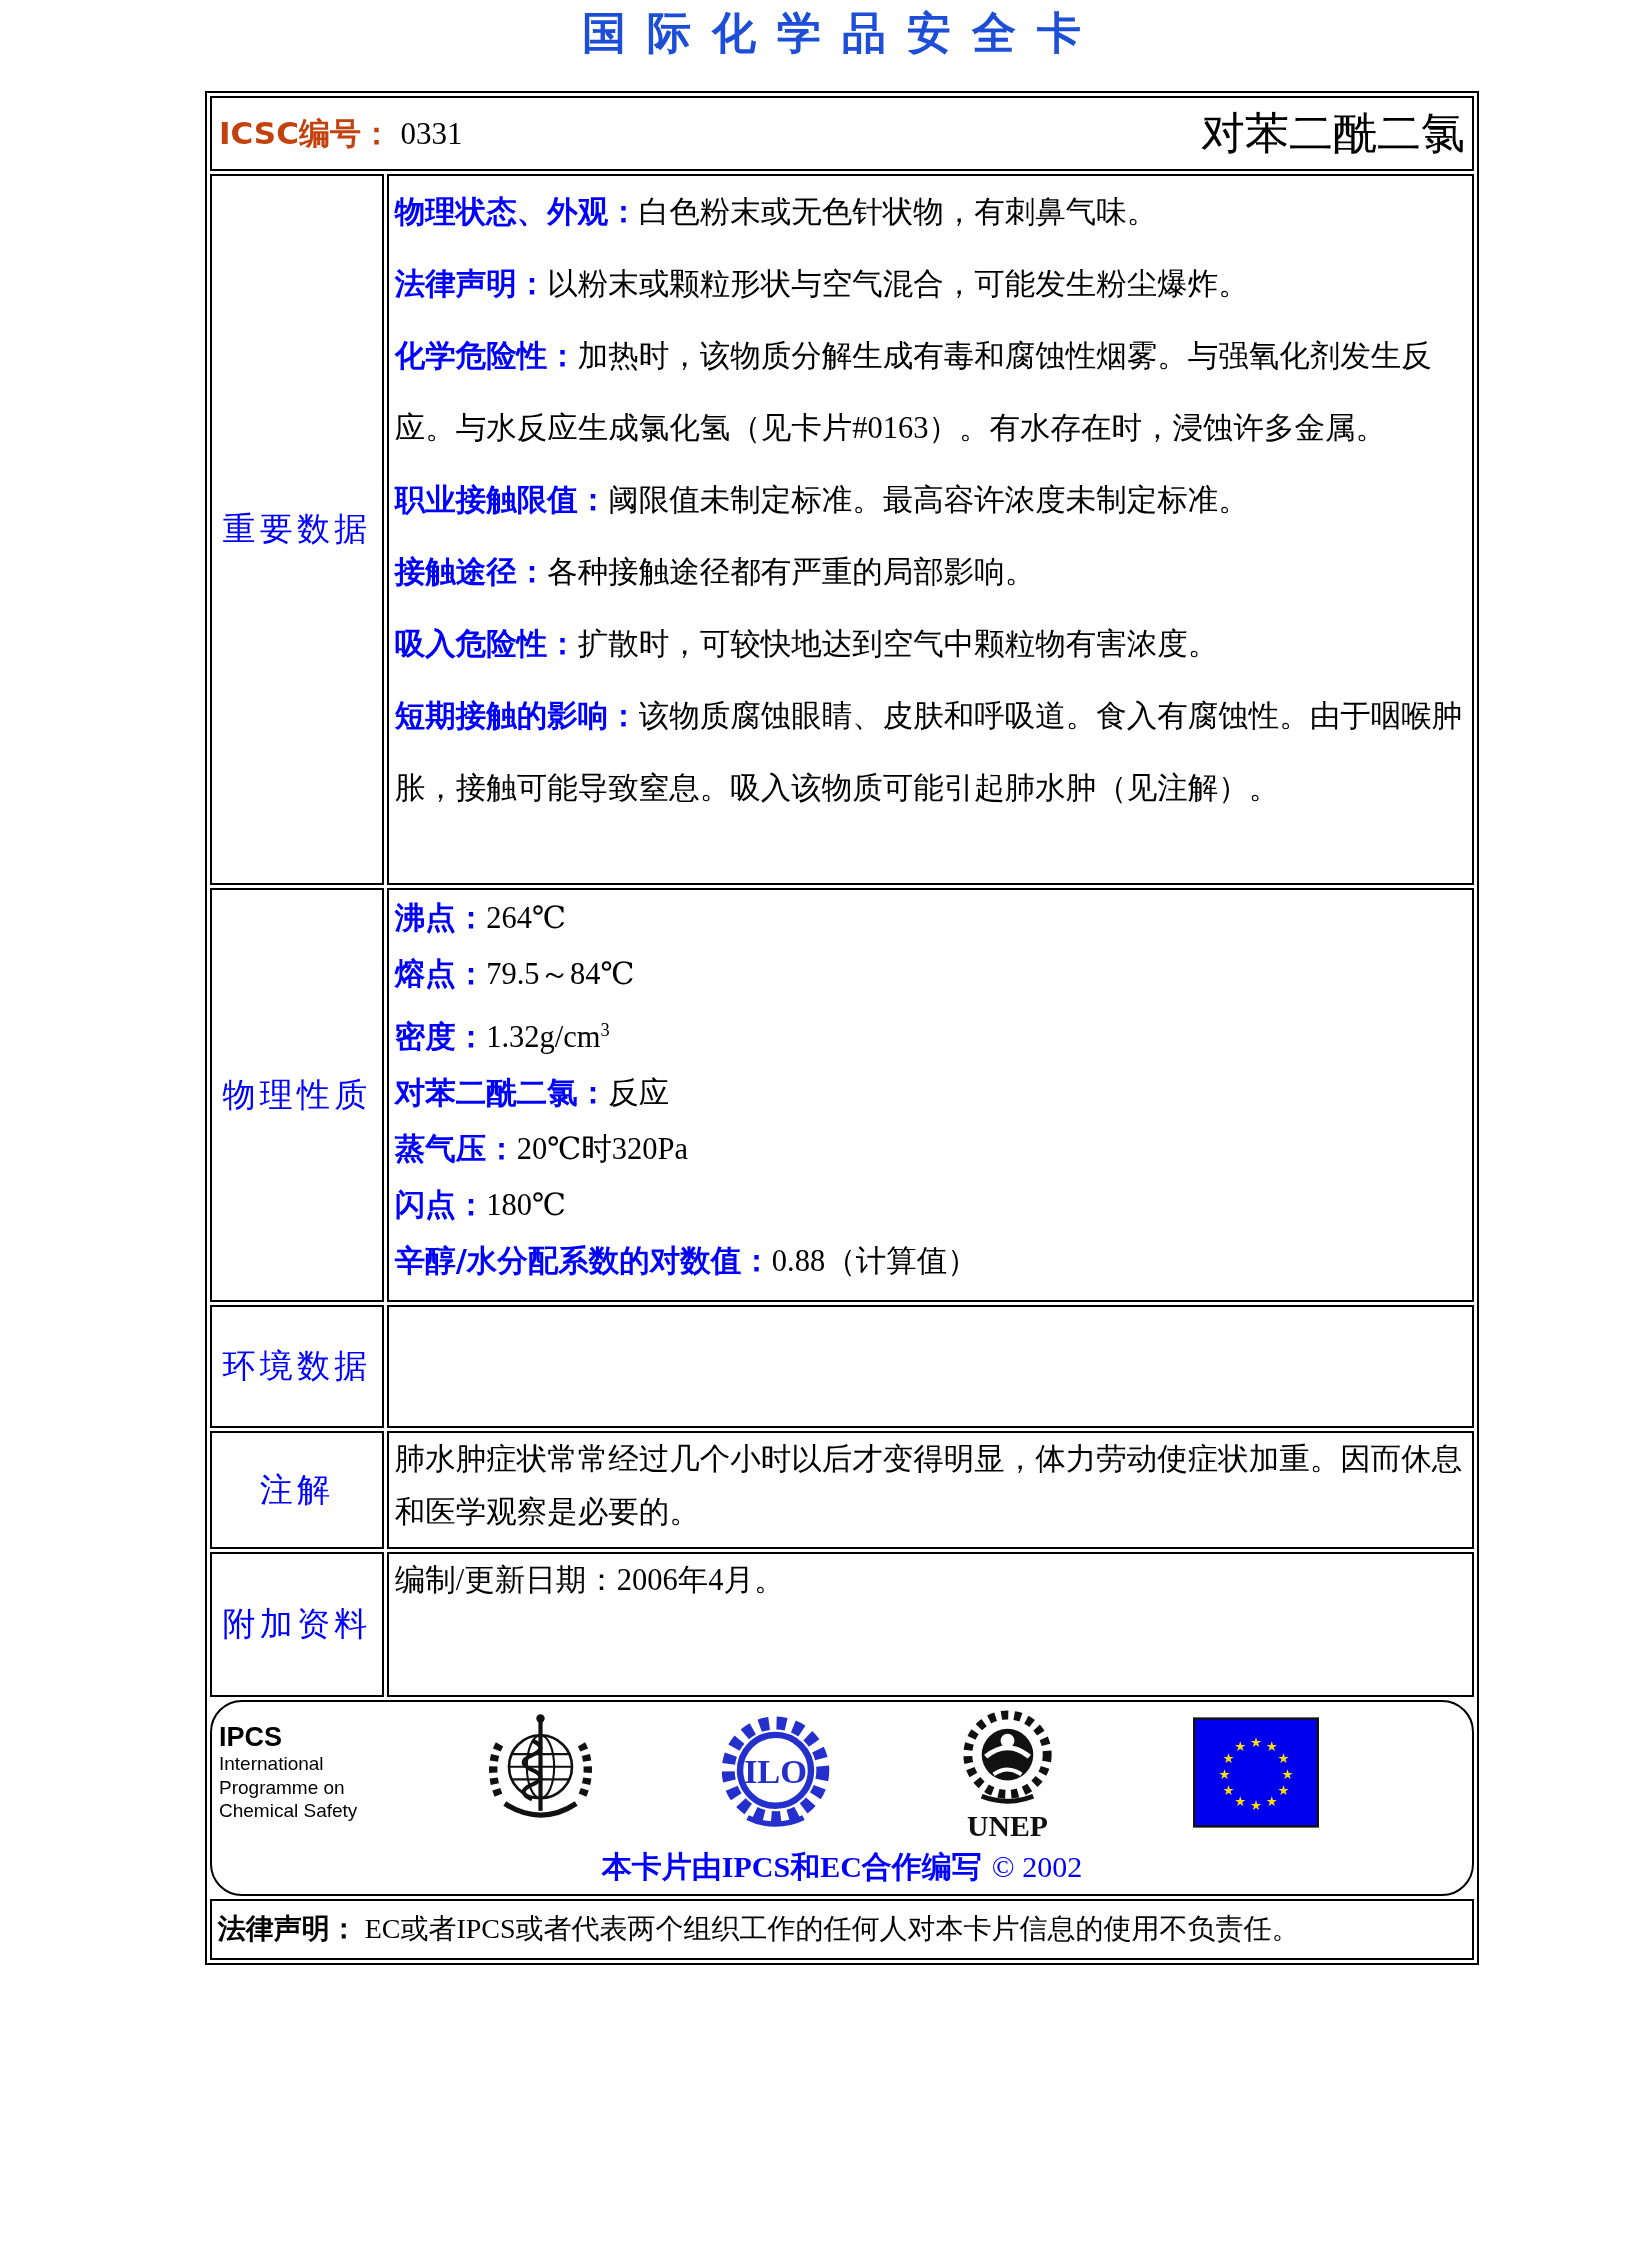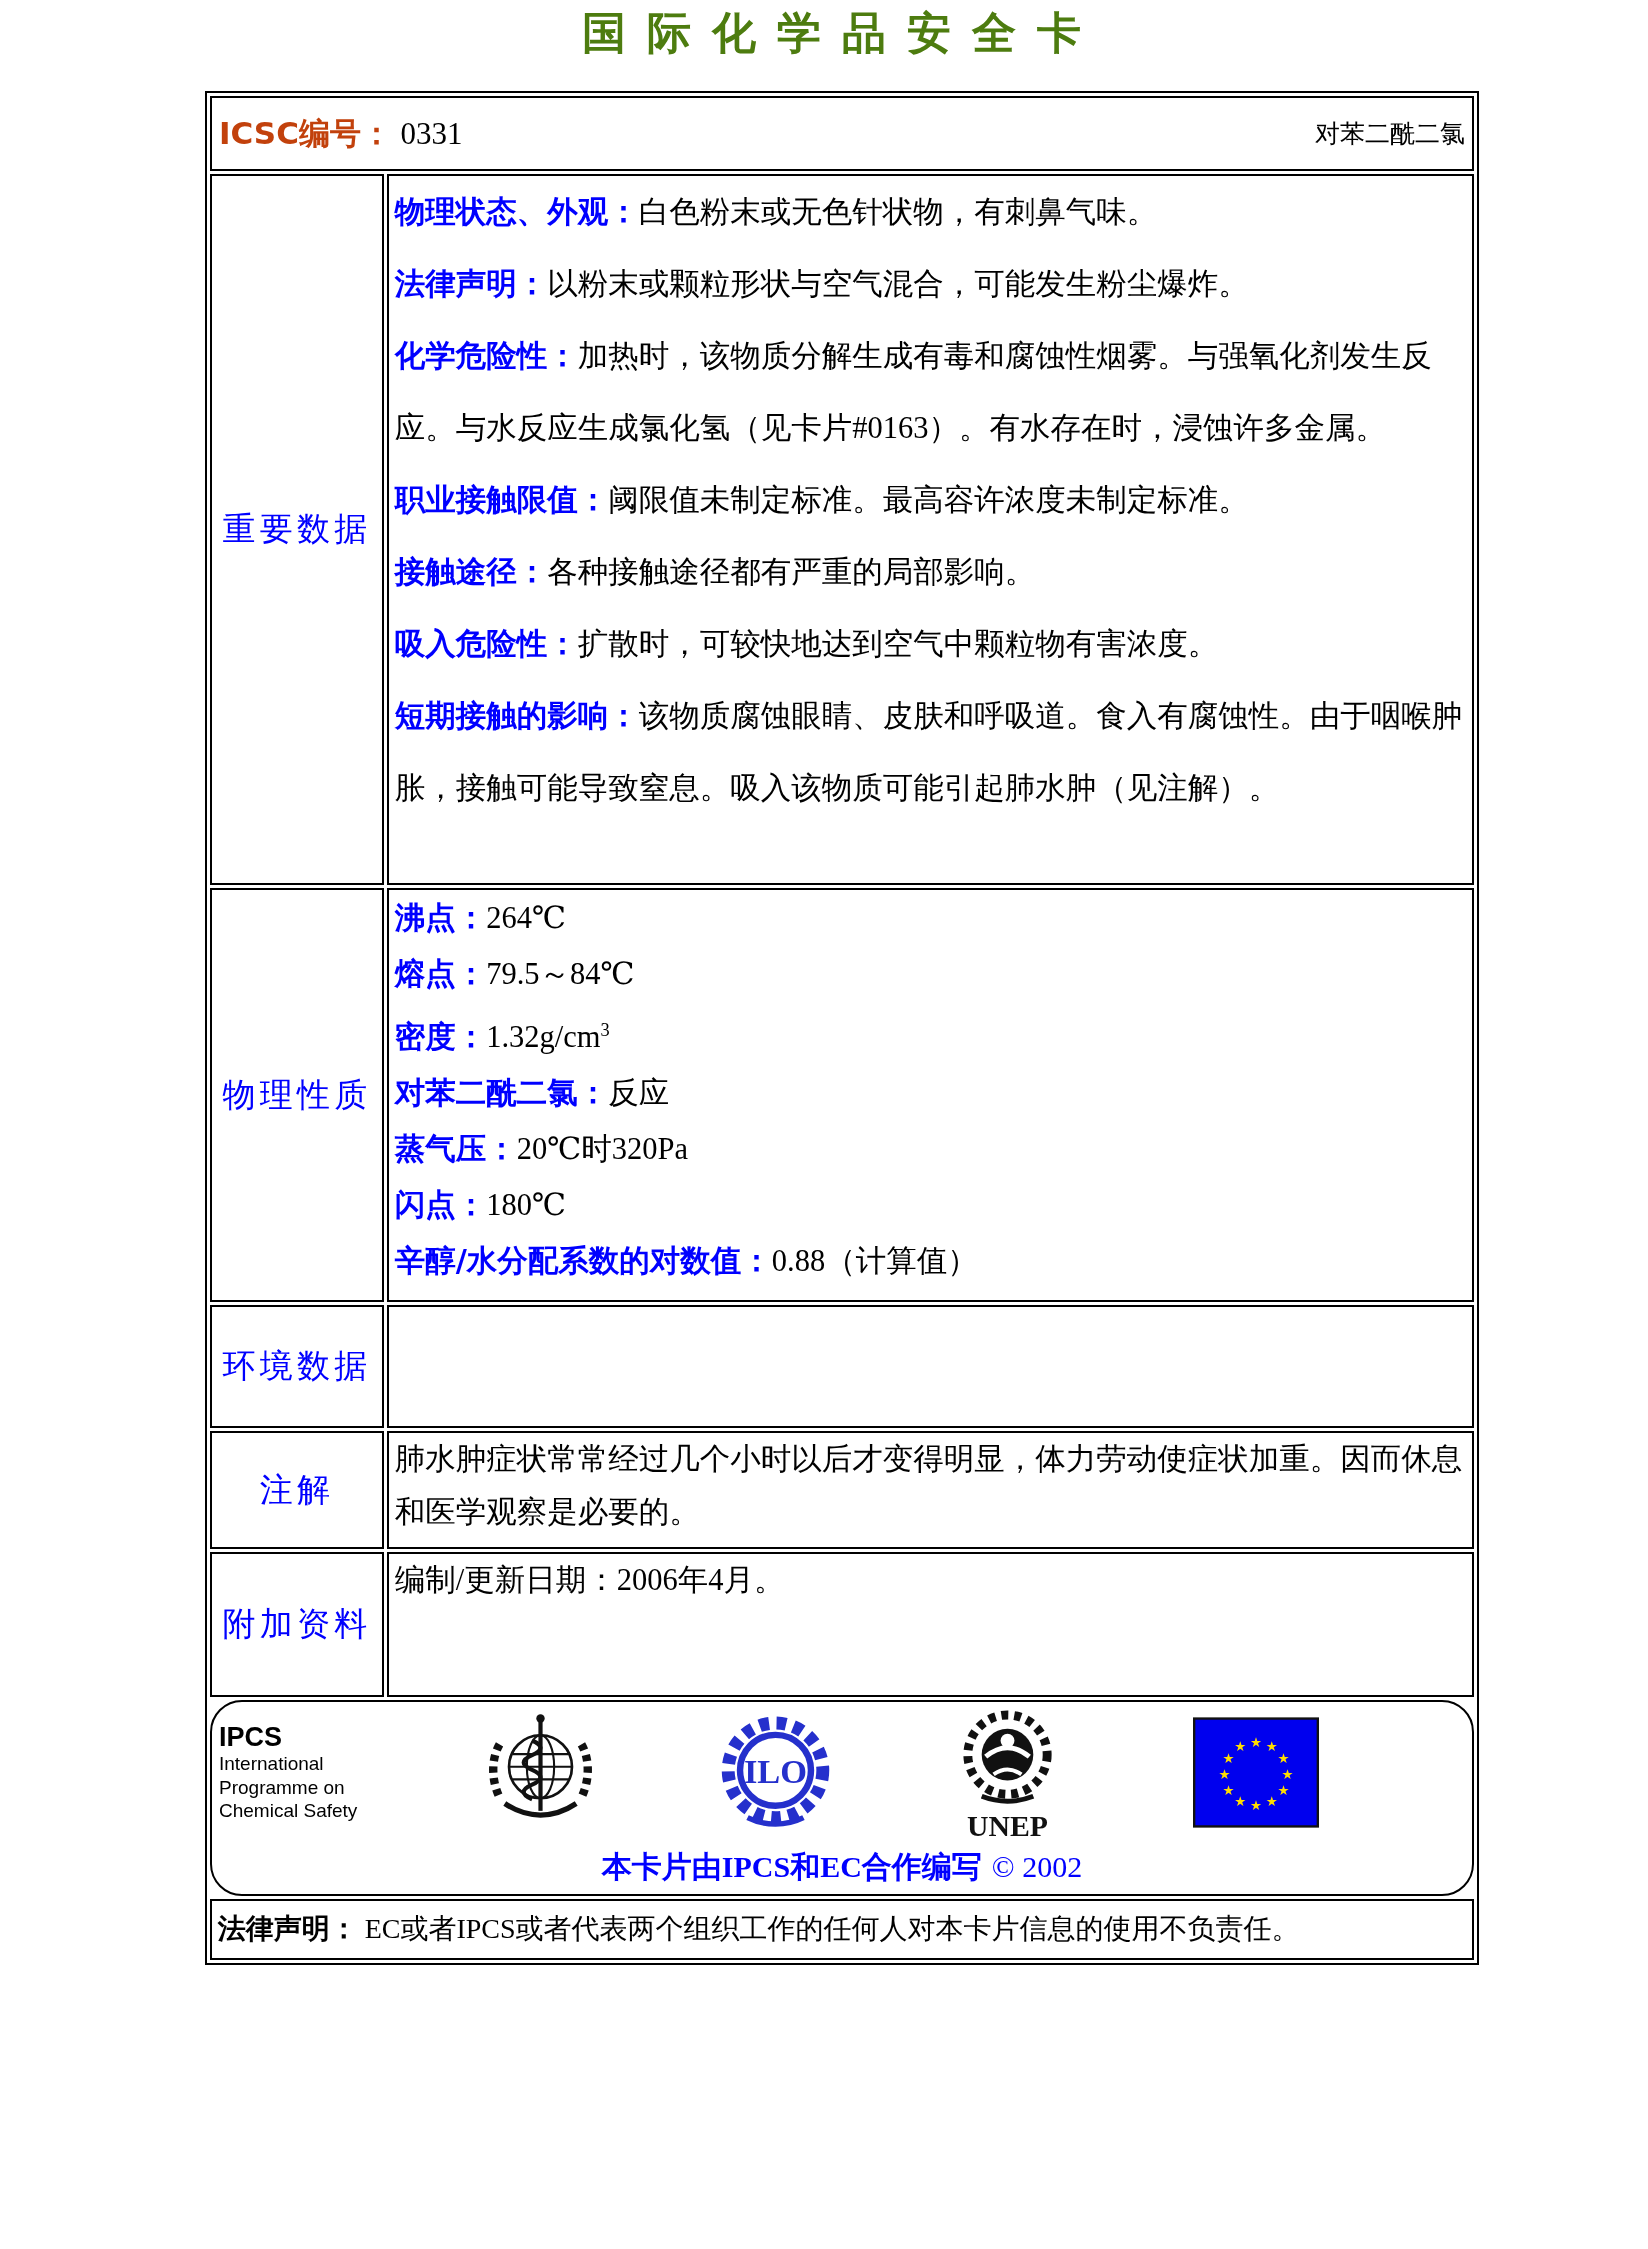--- a/index.html
+++ b/index.html
@@ -2,21 +2,21 @@
 <html style="font-size:11.3px"><head>
 <meta charset="utf-8">
 <style>
   html,body { margin:0; padding:0; background:#ffffff; }
   body {
     width:1648px; height:2250px; overflow:hidden; position:relative;
     font-family:"Liberation Serif","DejaVu Serif",serif; color:#000;
   }
   .page-title {
     width:1274px; margin:7px 0 33px 205px;
-    text-align:center; color:#4d7c0f; font-weight:bold;
+    text-align:center; color:#1d4ed8; font-weight:bold;
     font-size:44px; letter-spacing:21px; line-height:51px;
     font-family:"DejaVu Serif","Liberation Serif",serif;
   }
   table.icsc {
     border-collapse:separate; border-spacing:3.5px;
     border:2.8px solid #000; background:#fff;
     width:1274px; margin-left:205px; table-layout:fixed;
   }
   td { border:2.1px solid #000; background:#fff; overflow:hidden; }
   td.sec-label {
@@ -35,21 +35,21 @@
     font-family:"DejaVu Sans","Liberation Sans",sans-serif;
     font-weight:bold;
   }
   .header-cell { height:71px; padding:0 7px; vertical-align:middle; }
   .header-flex { display:flex; justify-content:space-between; align-items:center; height:100%; }
   .icsc-label {
     color:#c2410c; font-size:31px; font-weight:bold;
     font-family:"DejaVu Sans","Liberation Sans",sans-serif;
   }
   .icsc-num { font-size:31px; color:#000; margin-left:8.5px; }
-  .chem-name { font-size:25px; color:#000; }
+  .chem-name { font-size:44px; color:#000; }
   sup.cube { font-size:18.4px; }
   
   td.logos-cell { padding:4.3px 7px; vertical-align:top; }
   .logos-row { display:flex; align-items:center; height:132px; }
   .ipcs-block { width:177px; font-family:"Liberation Sans","DejaVu Sans",sans-serif; }
   .ipcs-title { font-size:27px; font-weight:bold; line-height:1.1; }
   .ipcs-line { font-size:19px; line-height:1.22; }
   .logo-who { margin-left:79px; }
   .logo-ilo { margin-left:105px; }
   .logo-unep { margin-left:108px; }

